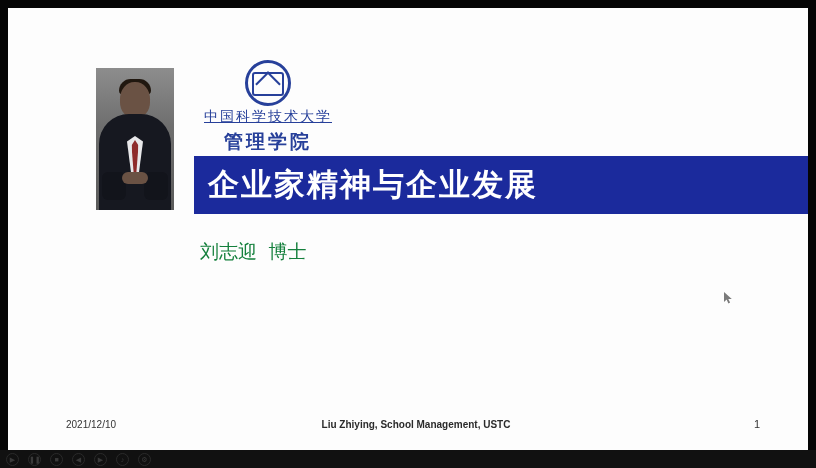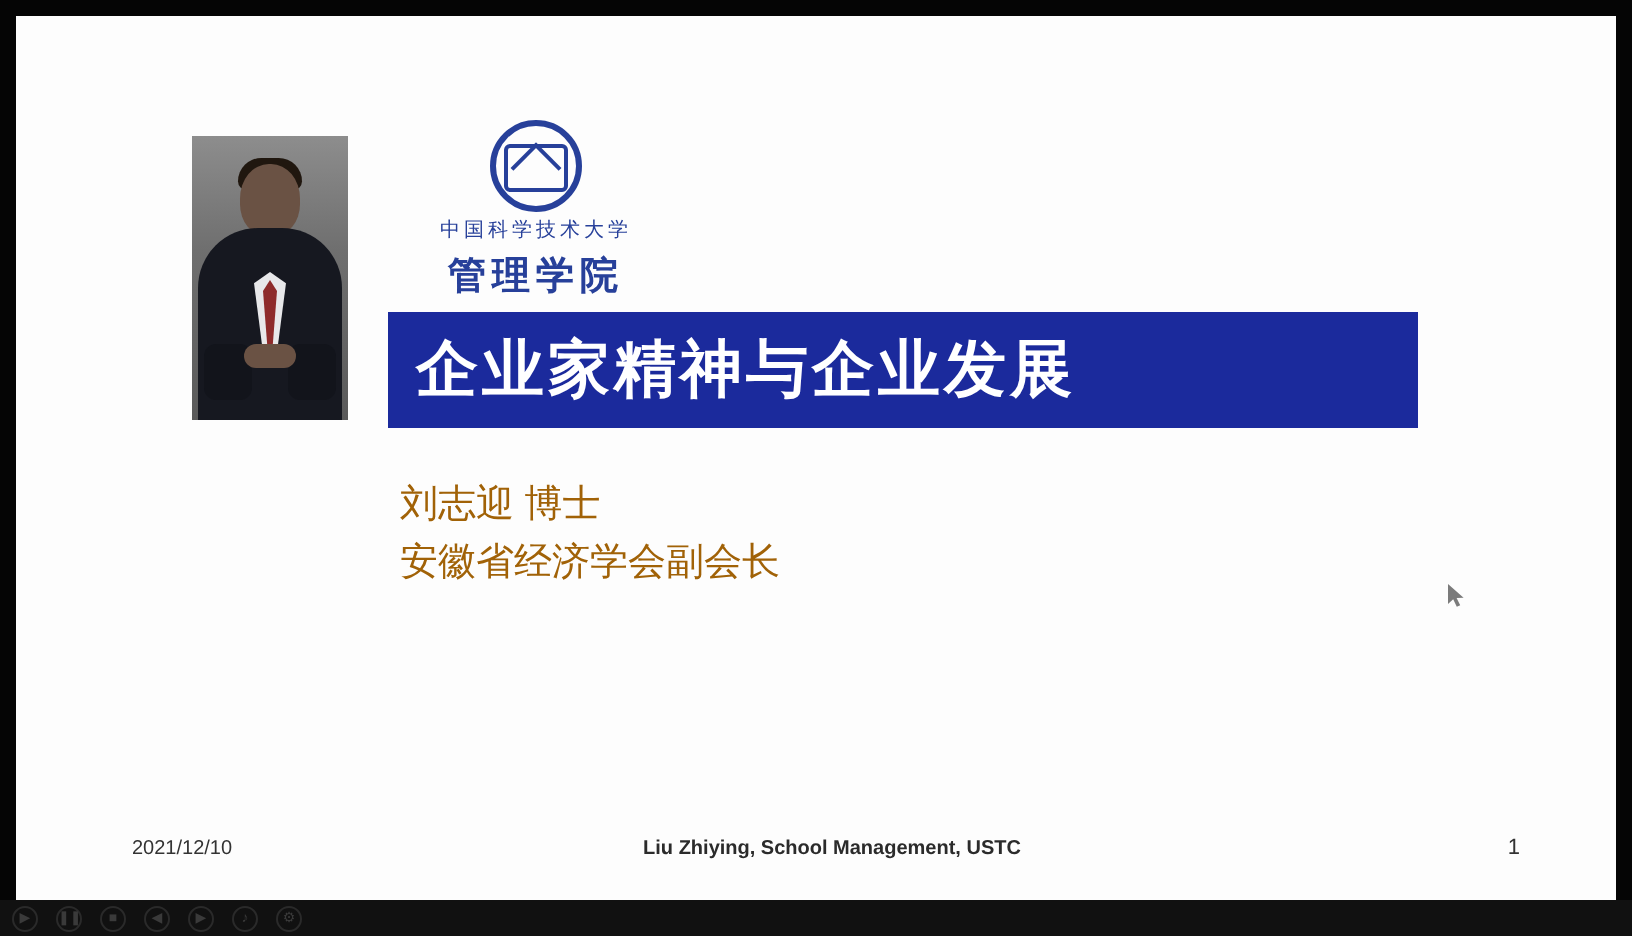--- a/index.html
+++ b/index.html
@@ -161,41 +161,42 @@
     left: 50%;
     top: 52%;
     transform: translate(-50%, -50%) rotate(45deg);
     width: 16px;
     height: 16px;
     border-left: 2px solid #27409a;
     border-top: 2px solid #27409a;
   }
   #logo-cn-name {
     margin-top: 2px;
-    font-size: 10px;
+    font-size: 14px;
     letter-spacing: 2px;
     color: #27409a;
     font-family: "DejaVu Serif", serif;
     white-space: nowrap;
+    text-decoration: underline;
   }
   #logo-school {
     margin-top: 3px;
     font-size: 19px;
     font-weight: bold;
     letter-spacing: 3px;
     color: #27409a;
     font-family: Liberation Mono, monospace;
   }
 
   
   #title-bar {
     position: absolute;
     left: 186px;
     top: 148px;
-    width: 515px;
+    width: 614px;
     height: 58px;
     background: #1b2a9c;
     display: flex;
     align-items: center;
   }
   #title-text {
     color: #ffffff;
     font-size: 31px;
     font-weight: bold;
     letter-spacing: 2px;
@@ -205,25 +206,25 @@
   }
 
   
   #body-lines {
     position: absolute;
     left: 192px;
     top: 232px;
     width: 560px;
   }
   #body-lines .line {
-    color: #a16207;
+    color: #15803d;
     font-size: 19px;
     line-height: 26px;
     margin-bottom: 3px;
-    font-family: Liberation Sans, sans-serif;
+    font-family: Liberation Mono, monospace;
     white-space: nowrap;
   }
 
   
   #footer-date {
     position: absolute;
     left: 58px;
     bottom: 22px;
     font-size: 10px;
     color: #333;
@@ -312,21 +313,20 @@
       <div id="logo-cn-name">中国科学技术大学</div>
       <div id="logo-school">管理学院</div>
     </div>
 
     <div id="title-bar">
       <div id="title-text">企业家精神与企业发展</div>
     </div>
 
     <div id="body-lines">
       <div class="line">刘志迎  博士</div>
-      <div class="line">安徽省经济学会副会长</div>
     </div>
 
     <div id="footer-date">2021/12/10</div>
     <div id="footer-center">Liu Zhiying, School Management, USTC</div>
     <div id="footer-page">1</div>
 
     <div id="cursor">
       <svg width="10" height="12" viewBox="0 0 10 12">
         <path d="M0 0 L0 10 L2.6 7.6 L4.4 11.4 L6.1 10.6 L4.3 7 L7.8 6.9 Z" fill="#7b7b7b"></path>
       </svg>

